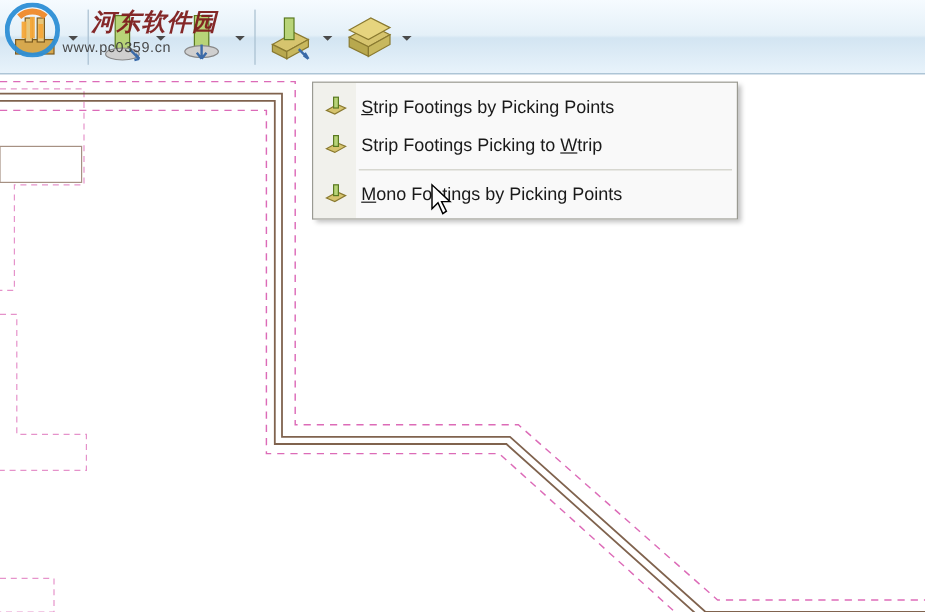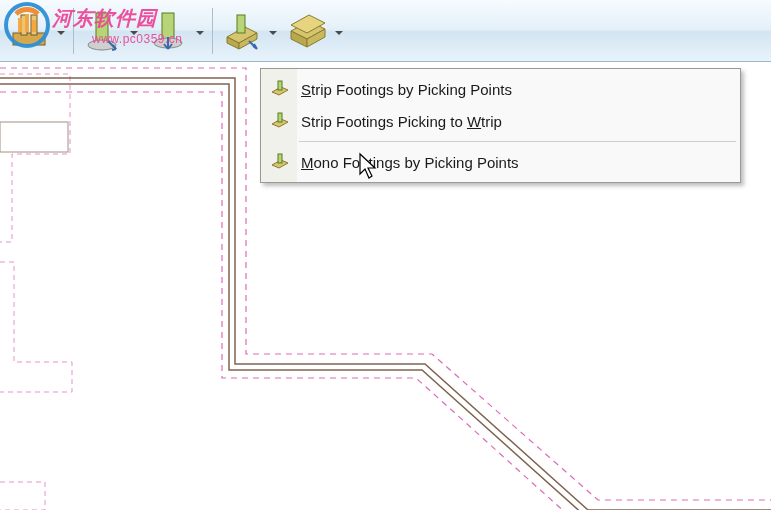--- a/index.html
+++ b/index.html
@@ -59,44 +59,44 @@
     width: 46px; height: 46px;
   }
   .watermark-text {
     display: flex; flex-direction: column;
     margin-left: 2px;
   }
   .watermark-title {
     font-size: 20px;
     font-weight: 700;
     font-style: italic;
-    color: #ec4899;
+    color: #7f1d1d;
     letter-spacing: 1px;
+    margin-left: 24px;
   }
   .watermark-url {
     font-size: 12px;
-    color: #ec4899;
+    color: #404040;
     letter-spacing: .5px;
-    margin-left: 40px;
   }
 
   
   .canvas {
     position: absolute;
     top: 62px; left: 0; right: 0; bottom: 0;
     background: #fff;
   }
   .canvas svg { width: 100%; height: 100%; }
 
   
   .menu {
     position: absolute;
     top: 68px;
     left: 260px;
-    width: 481px;
+    width: 355px;
     background: linear-gradient(to right, #f1f1ec 0, #f1f1ec 36px, #f9f9f9 36px, #f9f9f9 100%);
     border: 1px solid #9a9a92;
     box-shadow: 3px 3px 4px rgba(0,0,0,.25);
     padding: 4px 2px;
     z-index: 30;
   }
   .menu-item {
     display: flex;
     align-items: center;
     height: 32px;

